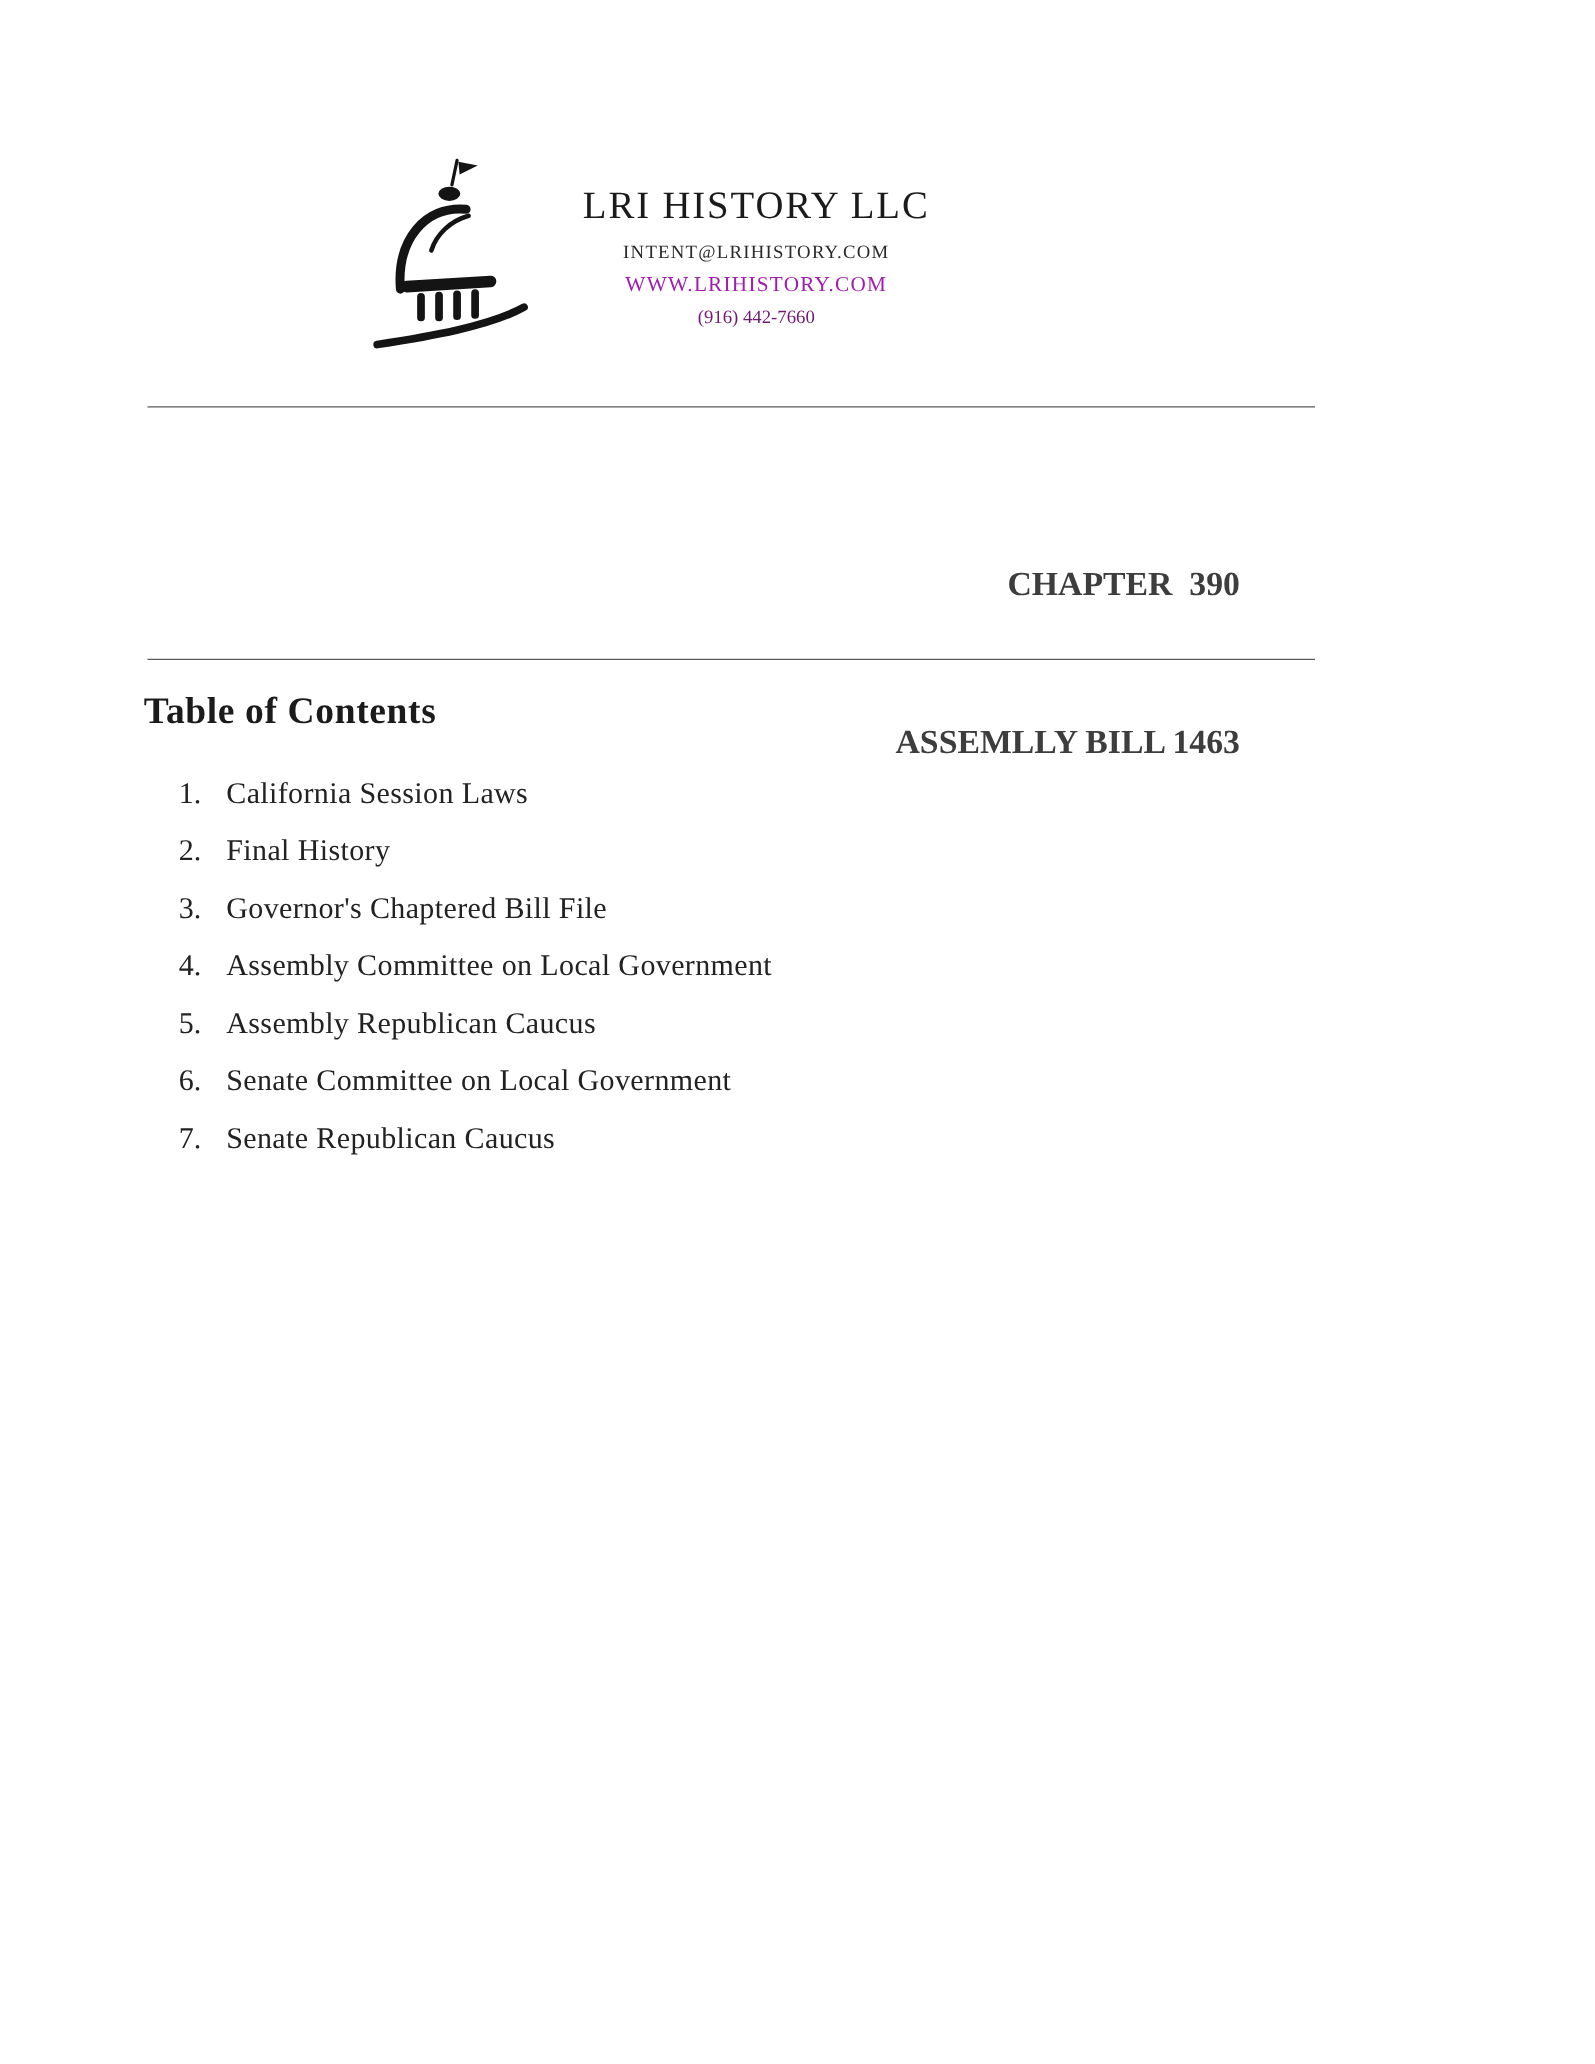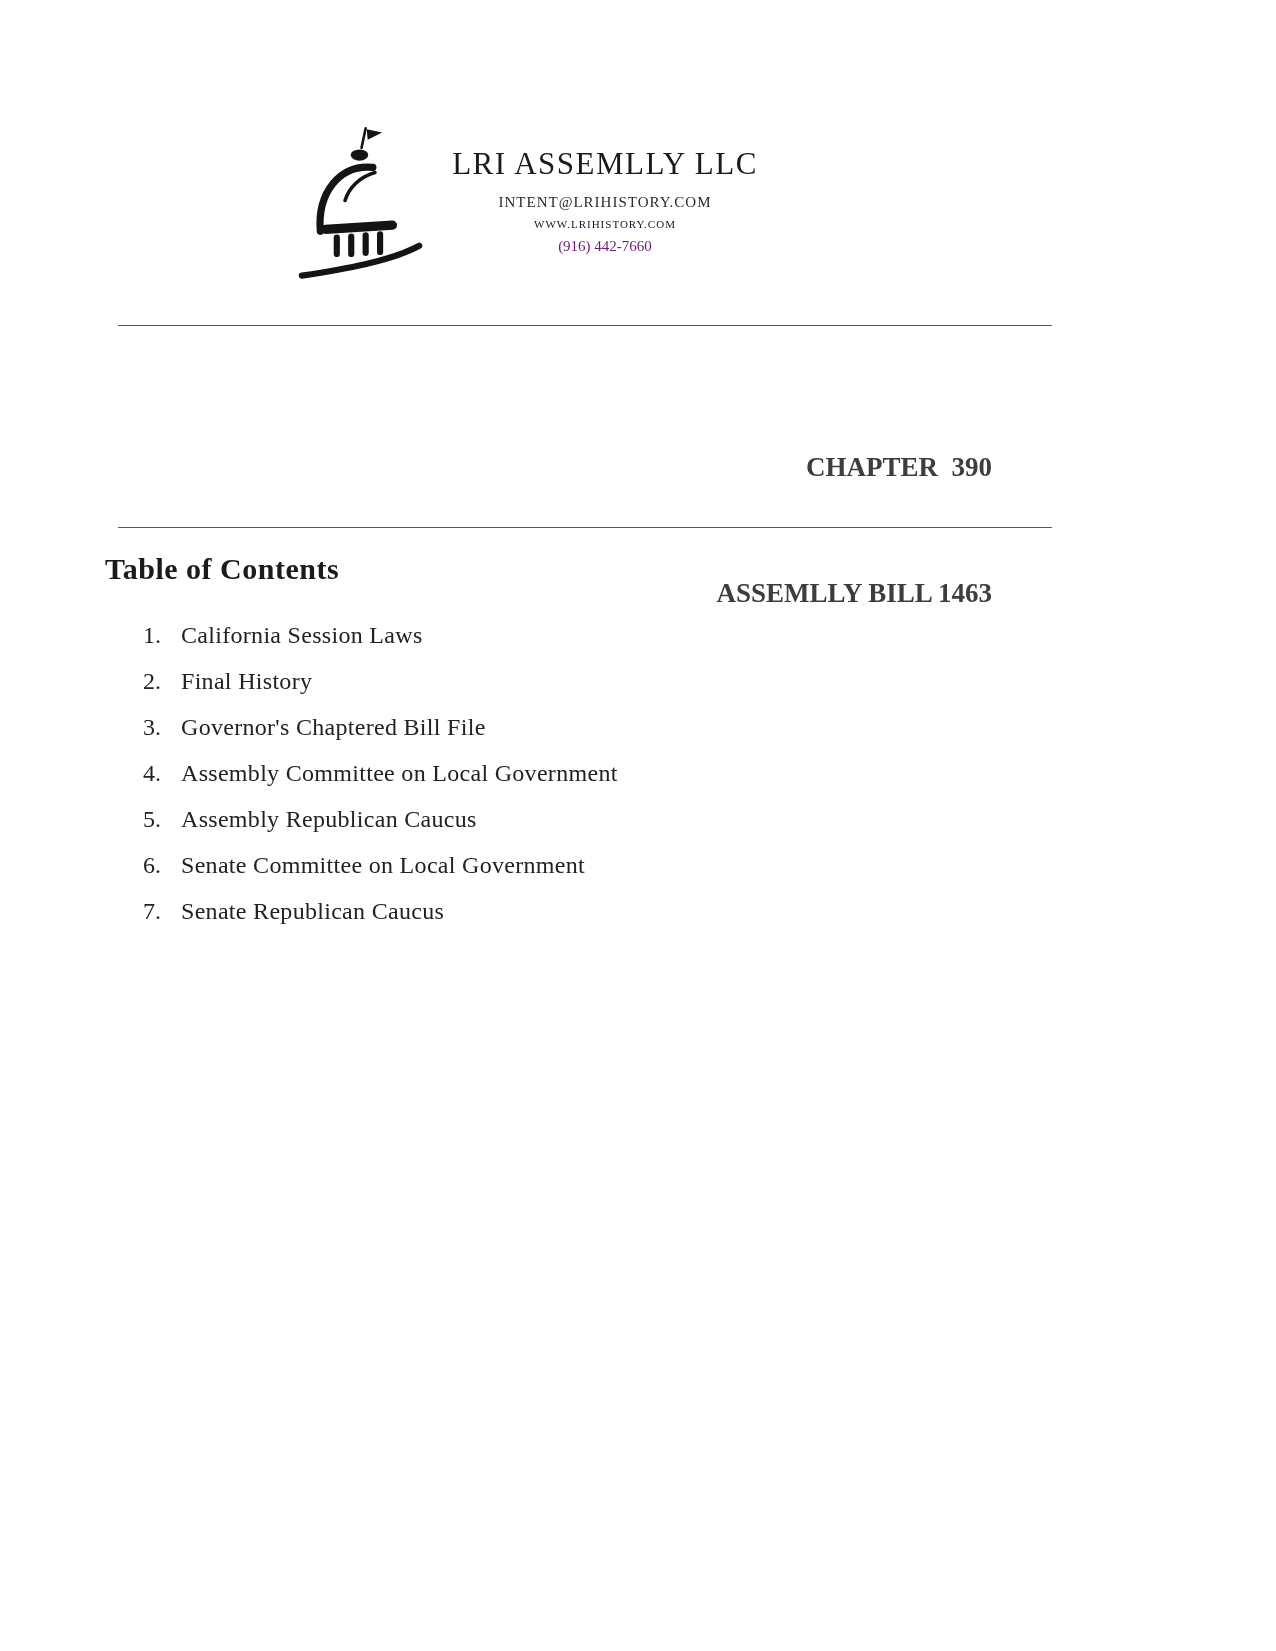--- a/index.html
+++ b/index.html
@@ -40,23 +40,23 @@
     color: #1b1b1b;
   }
   .contact-email {
     margin-top: 12px;
     font-size: 15px;
     letter-spacing: 1px;
     color: #2a2a2a;
   }
   .contact-website {
     margin-top: 7px;
-    font-size: 11px;
+    font-size: 17px;
     letter-spacing: 1px;
-    color: #0f172a;
+    color: #a21caf;
   }
   .contact-phone {
     margin-top: 8px;
     font-size: 15px;
     color: #701a75;
   }
 
   .rule {
     position: absolute;
     left: 118px;
@@ -78,21 +78,21 @@
     font-weight: bold;
     font-size: 27px;
     line-height: 42px;
     color: #3d3d3d;
     white-space: pre;
   }
 
   
   .toc-heading {
     position: absolute;
-    left: 105px;
+    left: 115px;
     top: 552px;
     font-size: 30px;
     font-weight: bold;
     color: #1b1b1b;
     letter-spacing: 0.5px;
   }
   .toc-list {
     position: absolute;
     left: 143px;
     top: 622px;
@@ -139,21 +139,21 @@
         <path d="M61 115 L61 132" stroke-width="6"></path>
         <path d="M75 114 L75 131" stroke-width="6"></path>
         <path d="M89 113 L89 130" stroke-width="6"></path>
 
         <path d="M13 153 C 52 147, 100 139, 127 124" stroke-width="6"></path>
       </g>
     </svg>
   </div>
 
   <div class="contact-block">
-    <div class="company-name">LRI ASSEMLLY LLC</div>
+    <div class="company-name">LRI HISTORY LLC</div>
     <div class="contact-email">INTENT@LRIHISTORY.COM</div>
     <div class="contact-website">WWW.LRIHISTORY.COM</div>
     <div class="contact-phone">(916) 442-7660</div>
   </div>
 
   <hr class="rule rule-top">
 
   <div class="statutes-block">
     <div>CHAPTER  390</div>
     <div>ASSEMLLY BILL 1463</div>

